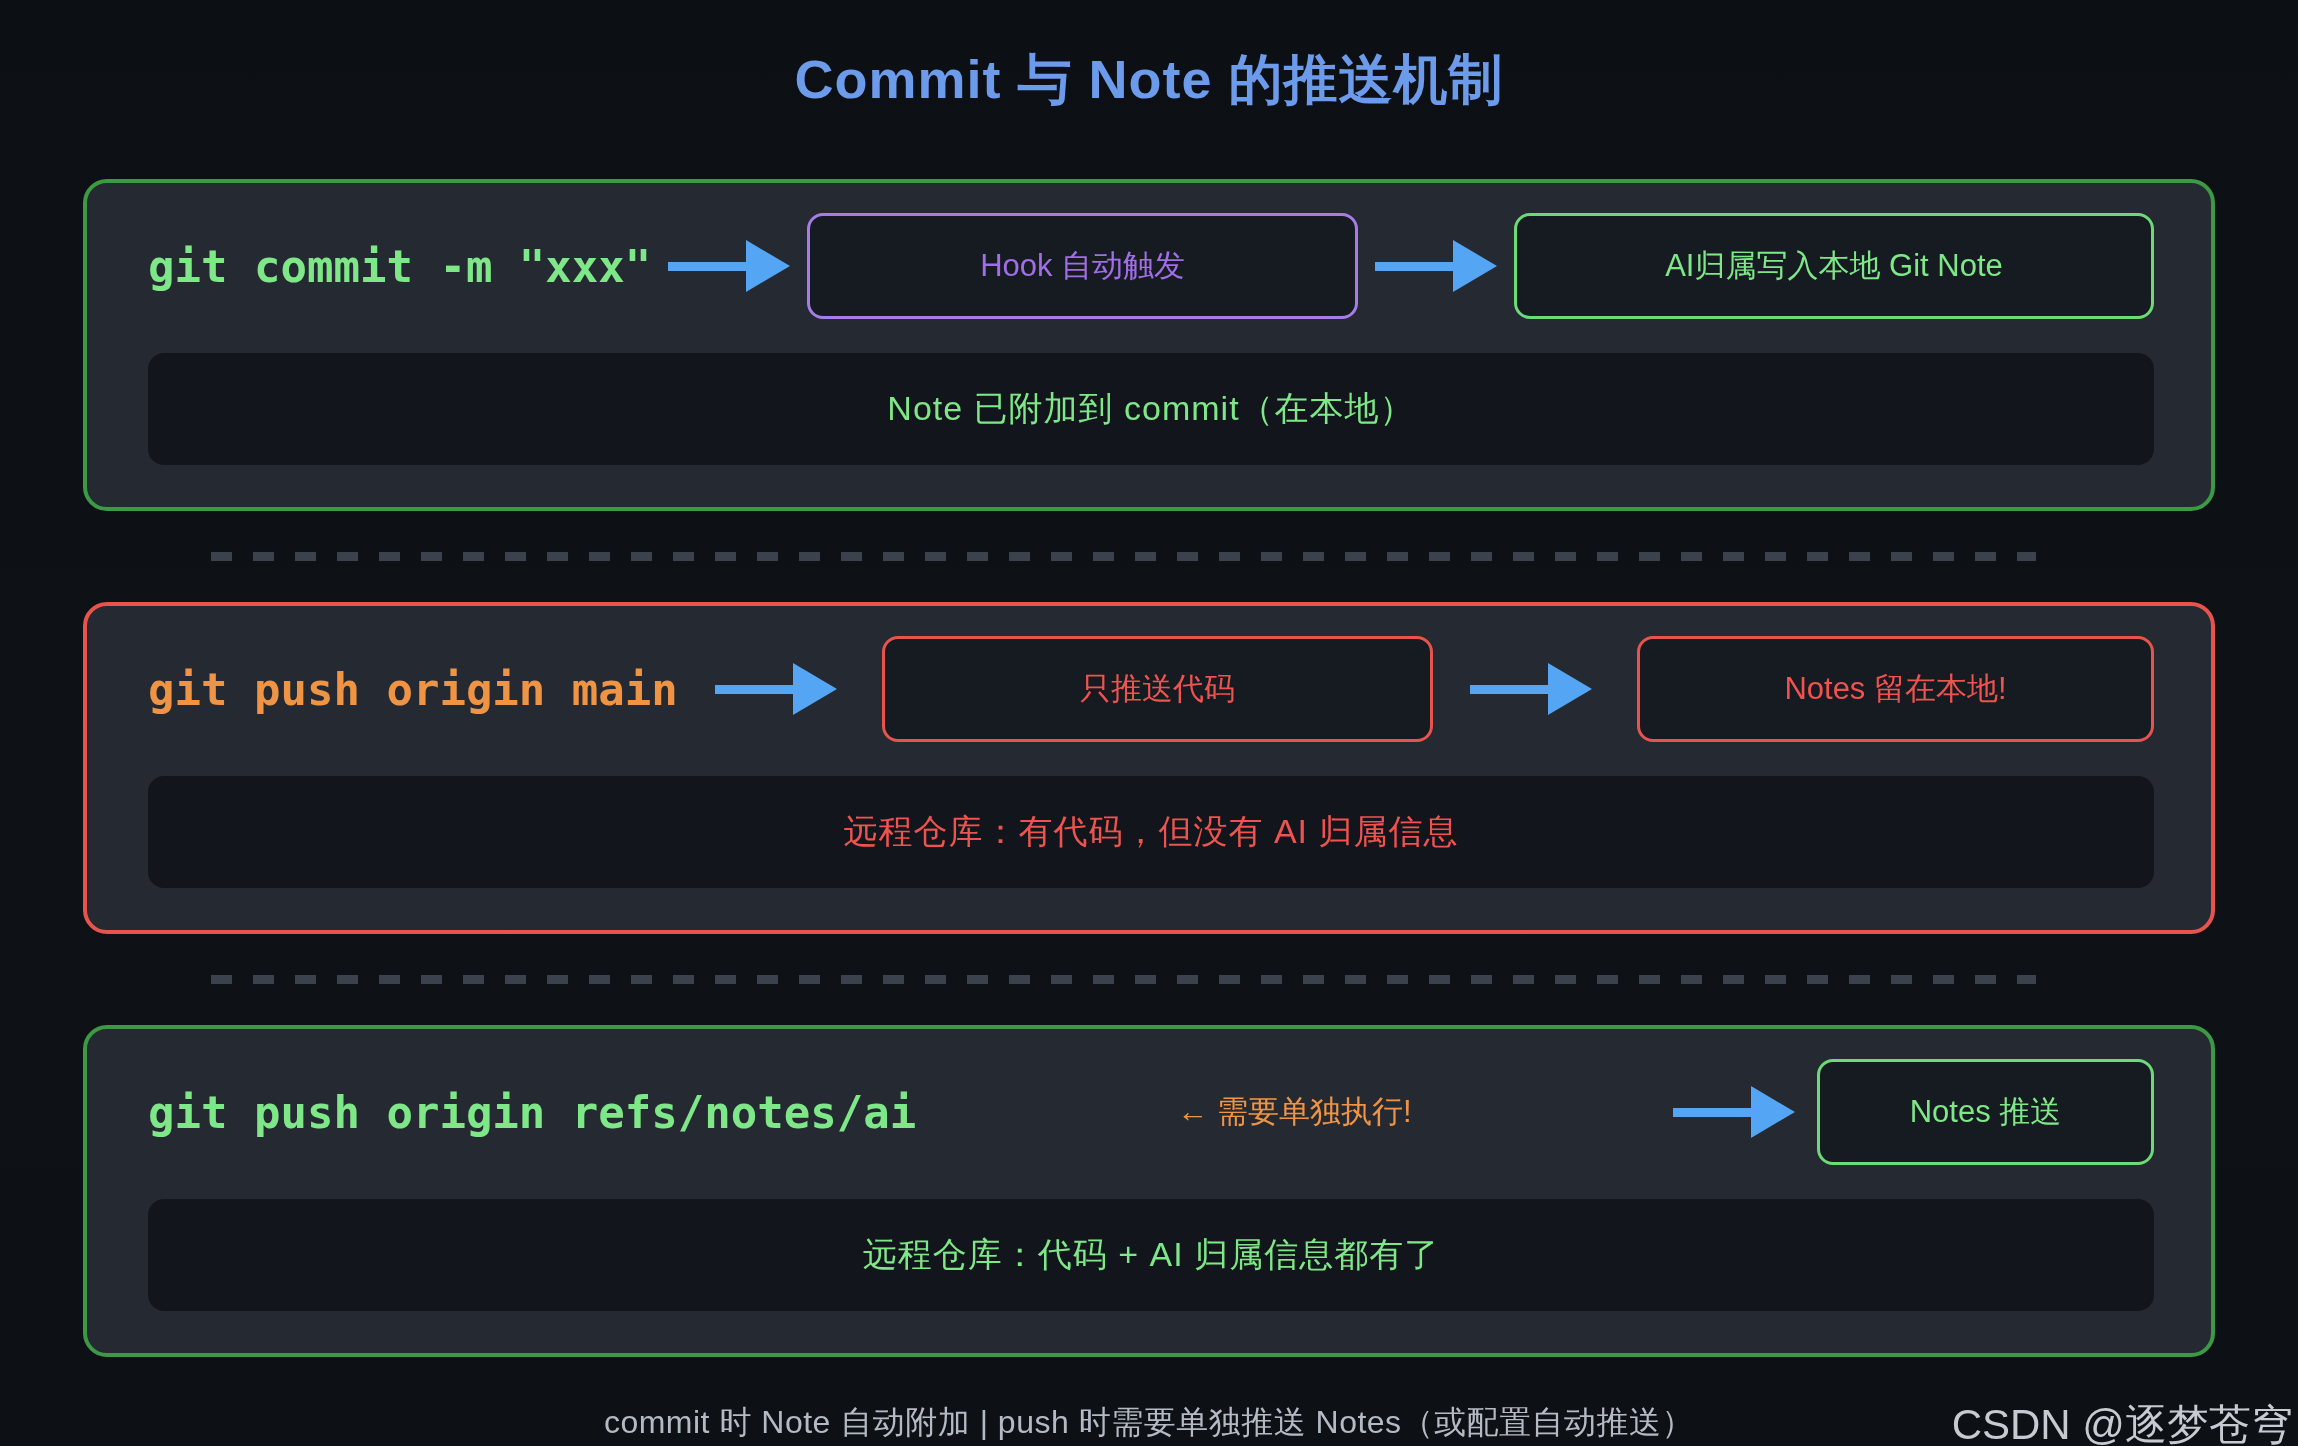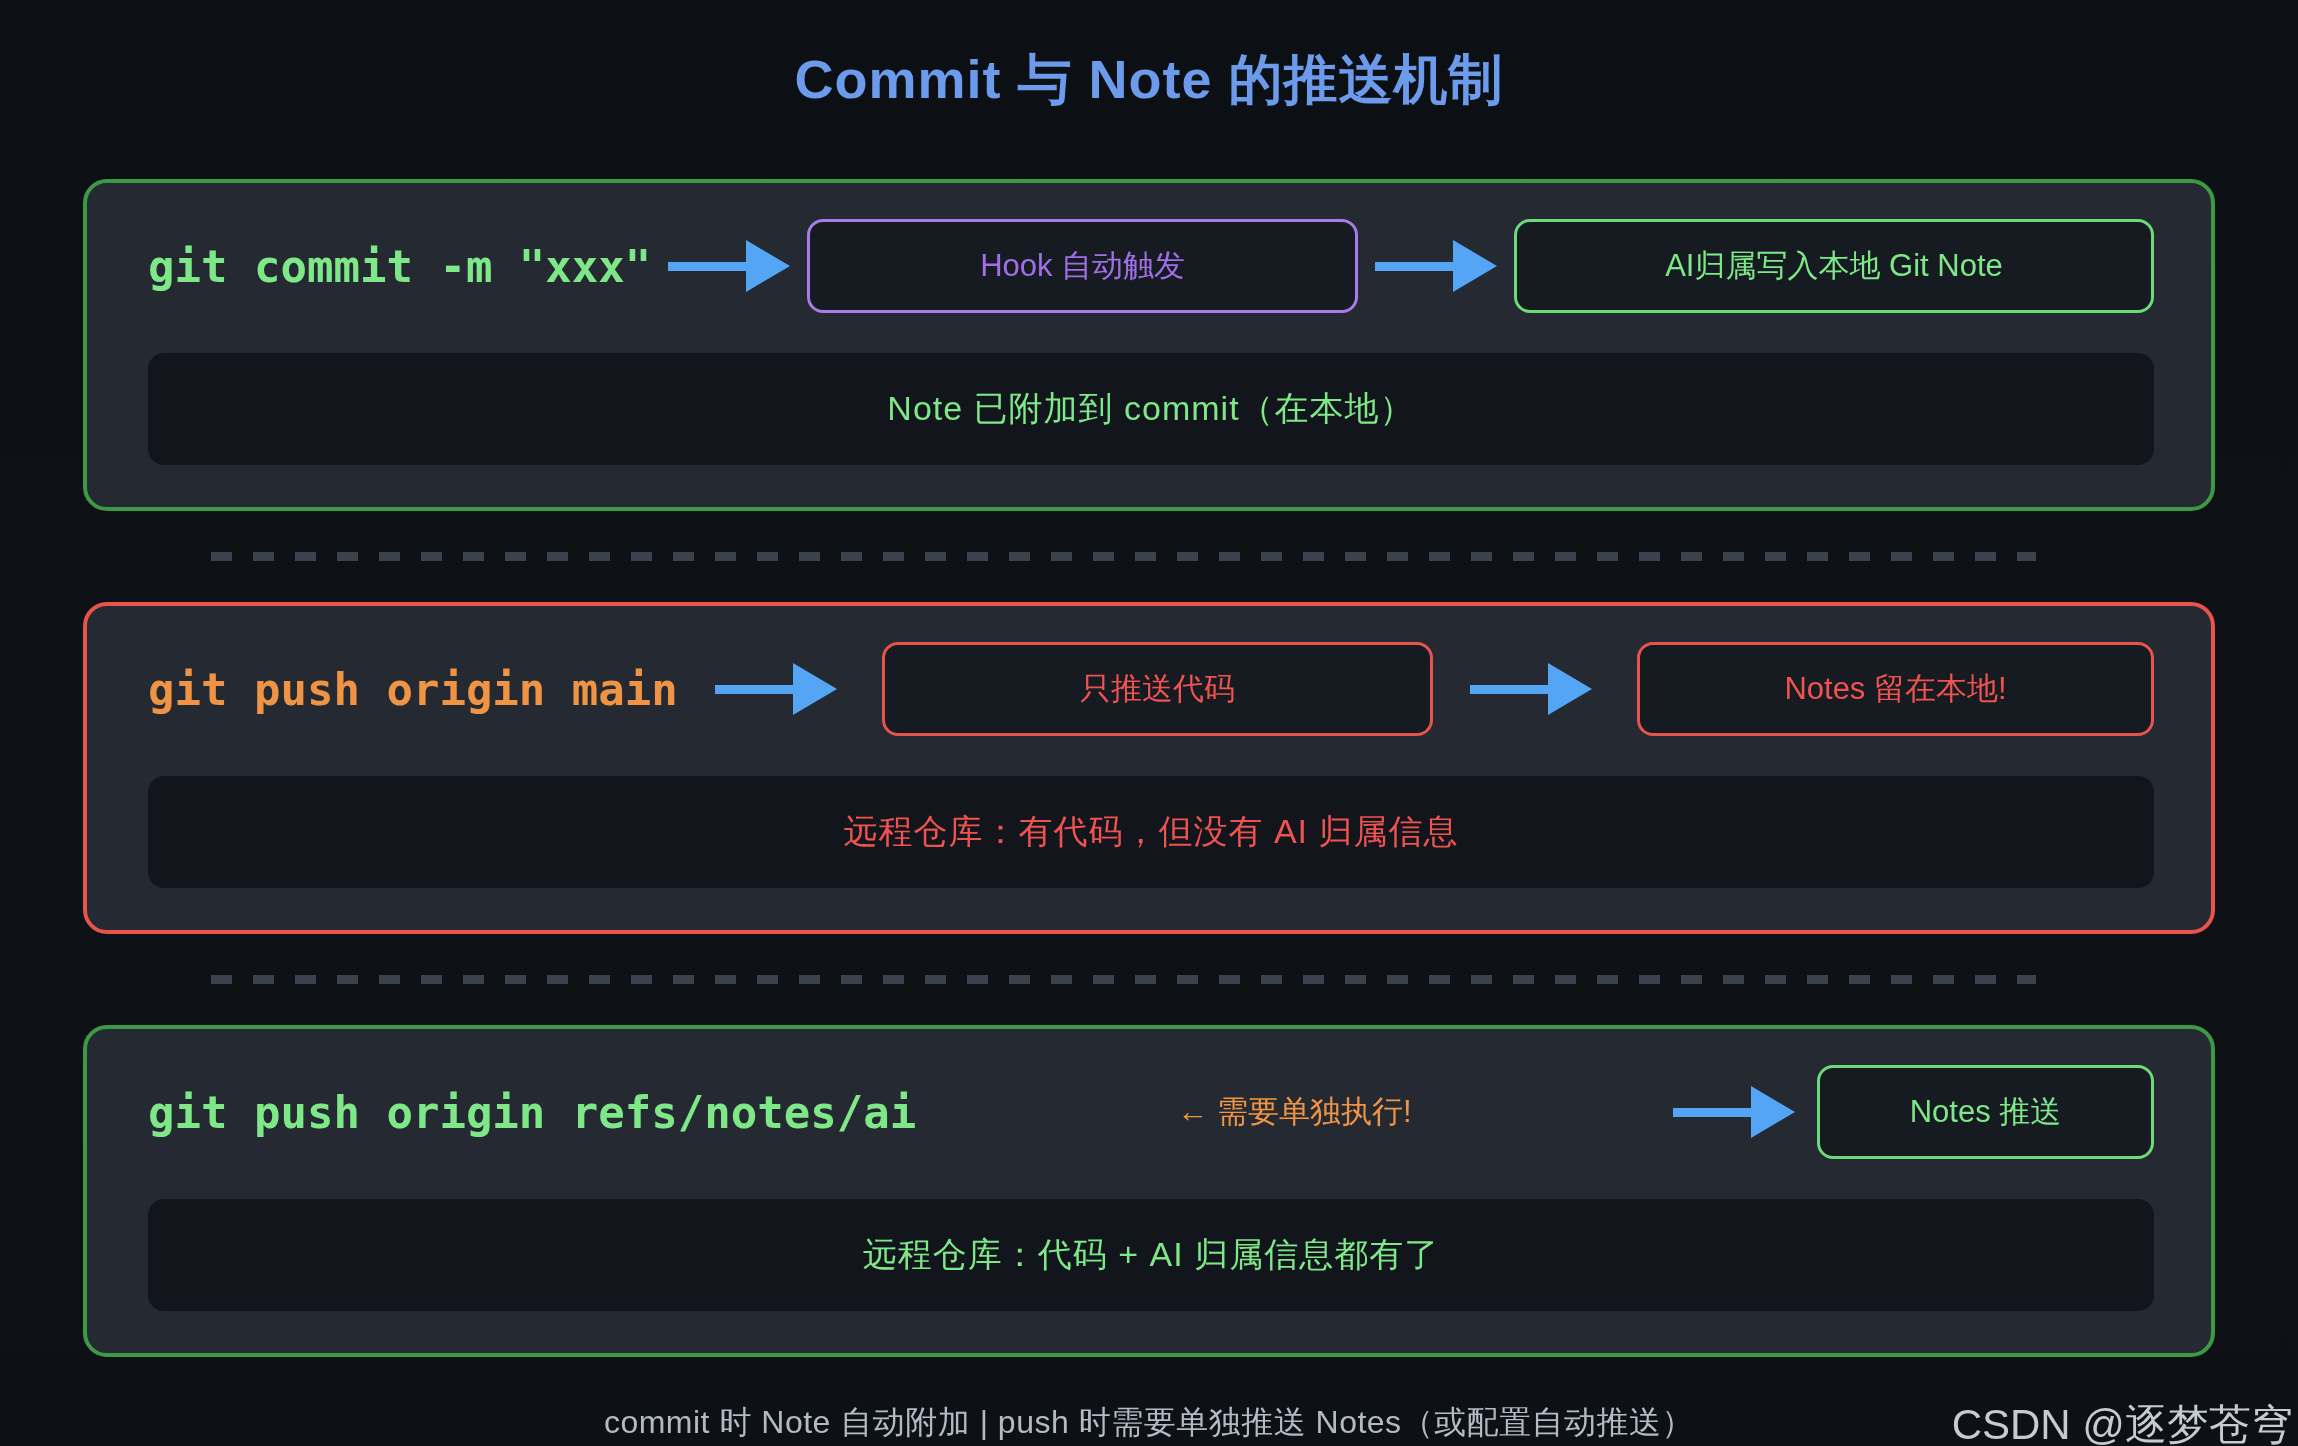--- a/index.html
+++ b/index.html
@@ -36,21 +36,21 @@
     height:106px; margin-bottom:34px;
   }
   .cmd {
     font-family:"DejaVu Sans Mono","Liberation Mono",monospace;
     font-weight:bold; font-size:44px; white-space:nowrap;
   }
   .cmd.green  { color:var(--green-light); }
   .cmd.orange { color:var(--orange); }
   .annotation { font-size:31px; color:var(--orange); white-space:nowrap; }
   .node {
-    height:94px; border-radius:16px; background:var(--node-bg);
+    height:106px; border-radius:16px; background:var(--node-bg);
     display:flex; align-items:center; justify-content:center;
     font-size:31px; white-space:nowrap;
   }
   .node-purple { border:3px solid var(--purple-border); color:var(--purple-text); }
   .node-green  { border:3px solid var(--node-green-border); color:var(--green-light); }
   .node-red    { border:3px solid var(--red-border); color:var(--red-text);margin-left:7px; }
   .w-hook  { width:551px; }
   .w-ai    { width:640px; }
   .w-code  { width:551px; }
   .w-local { width:517px; }

